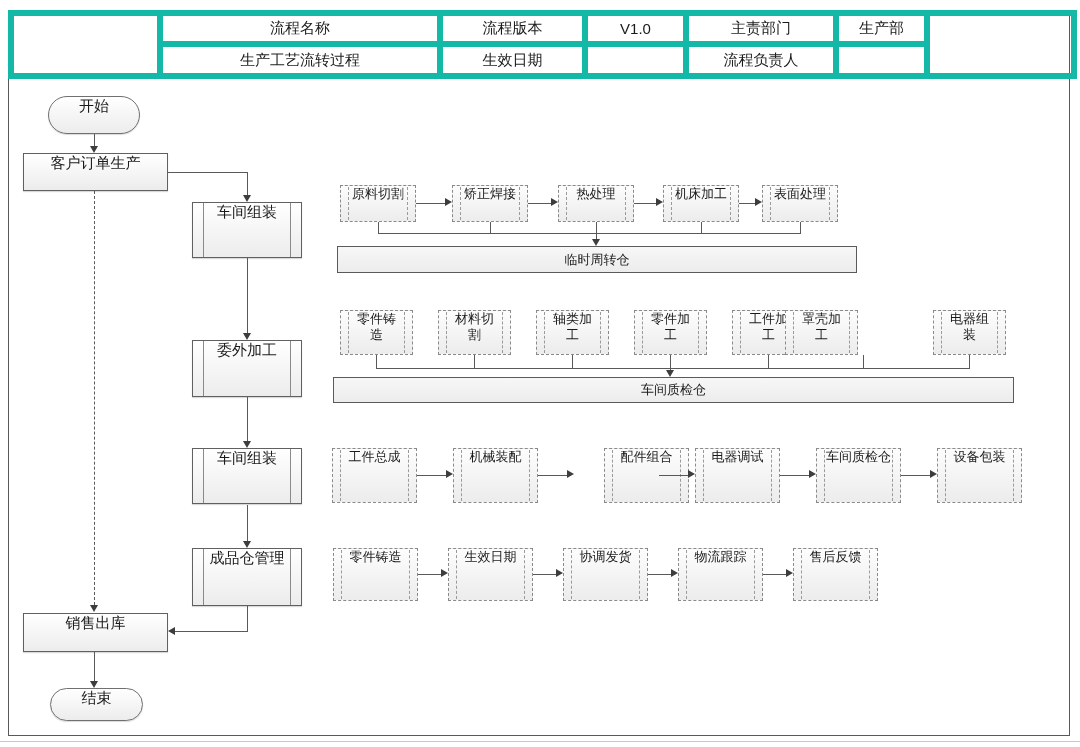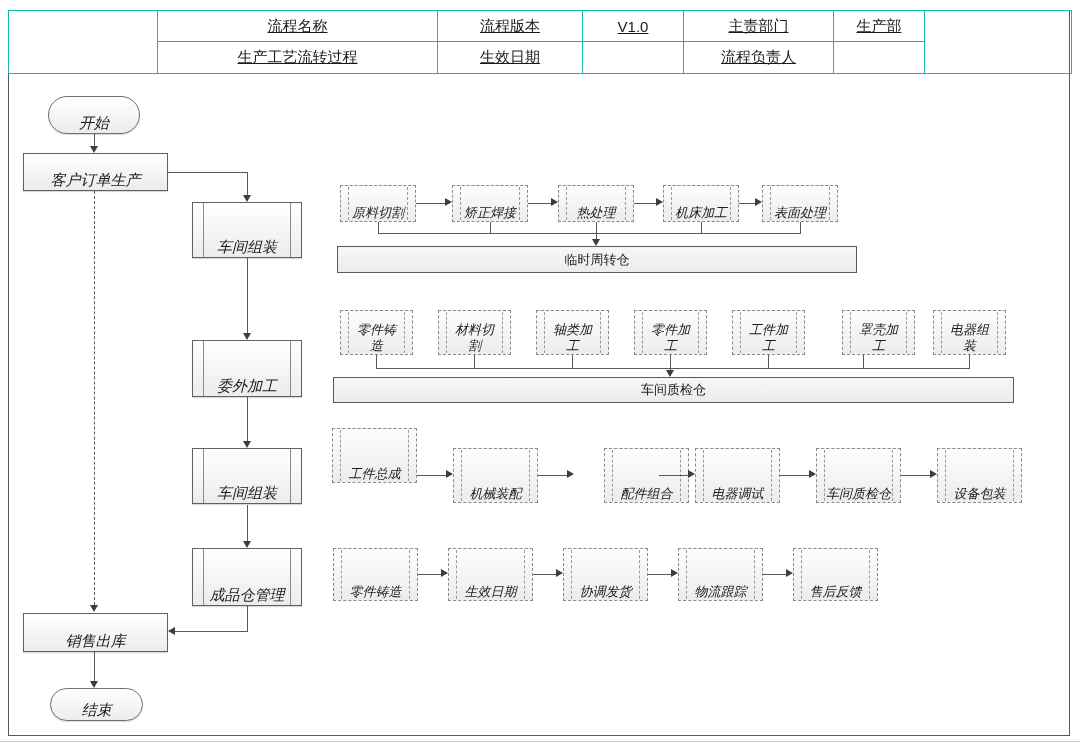--- a/index.html
+++ b/index.html
@@ -10,26 +10,26 @@
     color:#1a1a1a;
   }
   
   .frame{position:absolute;left:8px;top:10px;width:1062px;height:726px;
     border:1px solid #595959;box-sizing:border-box;background:#fff;}
   .page-bottom-line{position:absolute;left:0;top:741px;width:1080px;height:1px;background:#c9c9c9;}
 
   
   table.hdr{position:absolute;left:8px;top:10px;width:1063px;height:63px;
     border-collapse:collapse;table-layout:fixed;font-size:15px;}
-  table.hdr td{border:1px solid #14b8a6;text-align:center;vertical-align:middle;
-    padding:0;overflow:hidden;white-space:nowrap;text-decoration:underline;}
-
-  
-  .node{position:absolute;box-sizing:border-box;display:flex;align-items:flex-end;justify-content:center;
-    background:linear-gradient(#ffffff,#ececec);font-size:15px;text-align:center;font-style:italic;}
+  table.hdr td{border:6px solid #14b8a6;text-align:center;vertical-align:middle;
+    padding:0;overflow:hidden;white-space:nowrap;}
+
+  
+  .node{position:absolute;box-sizing:border-box;display:flex;align-items:flex-start;justify-content:center;
+    background:linear-gradient(#ffffff,#ececec);font-size:15px;text-align:center;}
   .term{border:1.4px solid #707070;border-radius:19px;box-shadow:0 1px 1px rgba(0,0,0,.15);}
   .proc{border:1.3px solid #606060;box-shadow:0 1px 1px rgba(0,0,0,.15);}
   .sub{border:1.3px solid #606060;box-shadow:0 1px 1px rgba(0,0,0,.15);}
   .sub::before,.sub::after{content:"";position:absolute;top:0;bottom:0;width:0;border-left:1px solid #8a8a8a;}
   .sub::before{left:10px;} .sub::after{right:10px;}
 
   
   .task{border:1px dashed #8a8a8a;font-size:13px;line-height:1.25;box-shadow:none;
     background:linear-gradient(#fdfdfd,#ececec);}
   .task::before,.task::after{content:"";position:absolute;top:1px;bottom:1px;width:0;border-left:1px dashed #9a9a9a;}
@@ -139,31 +139,31 @@
   </div>
 <div class="node task wrap2" style="left:536px;top:310px;width:73px;height:45px">
     <span class="lbl">轴类加工</span>
   </div>
 <div class="node task wrap2" style="left:634px;top:310px;width:73px;height:45px">
     <span class="lbl">零件加工</span>
   </div>
 <div class="node task wrap2" style="left:732px;top:310px;width:73px;height:45px">
     <span class="lbl">工件加工</span>
   </div>
-<div class="node task wrap2" style="left:842px;top:310px;width:73px;height:45px">
+<div class="node task wrap2" style="left:785px;top:310px;width:73px;height:45px">
     <span class="lbl">罩壳加工</span>
   </div>
 <div class="node task wrap2" style="left:933px;top:310px;width:73px;height:45px">
     <span class="lbl">电器组装</span>
   </div>
 <div class="bar" style="left:333px;top:377px;width:681px;height:26px">
   <span class="lbl">车间质检仓</span>
 </div>
 
-<div class="node task nowrap" style="left:332px;top:428px;width:85px;height:55px">
+<div class="node task nowrap" style="left:332px;top:448px;width:85px;height:55px">
     <span class="lbl">工件总成</span>
   </div>
 <div class="node task nowrap" style="left:453px;top:448px;width:85px;height:55px">
     <span class="lbl">机械装配</span>
   </div>
 <div class="node task nowrap" style="left:604px;top:448px;width:85px;height:55px">
     <span class="lbl">配件组合</span>
   </div>
 <div class="node task nowrap" style="left:695px;top:448px;width:85px;height:55px">
     <span class="lbl">电器调试</span>

